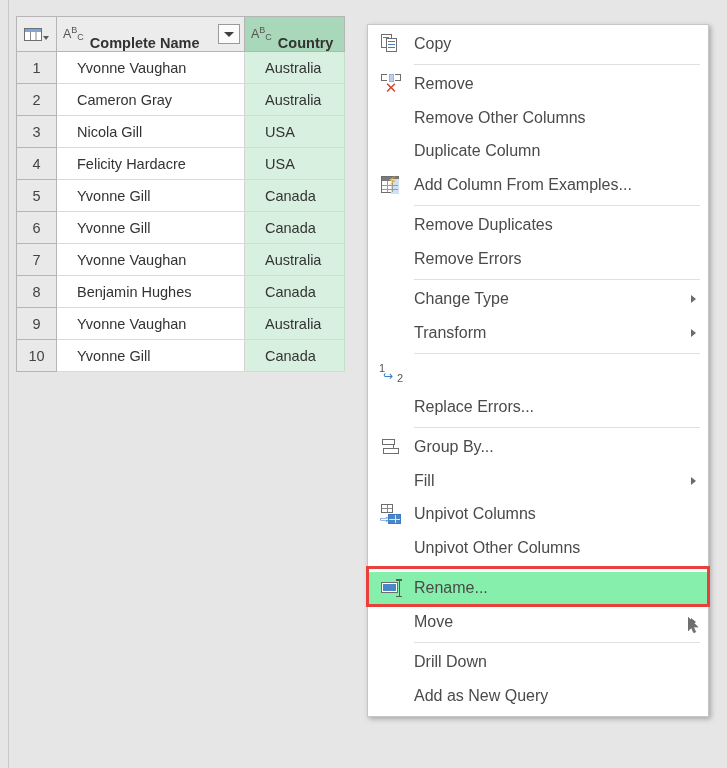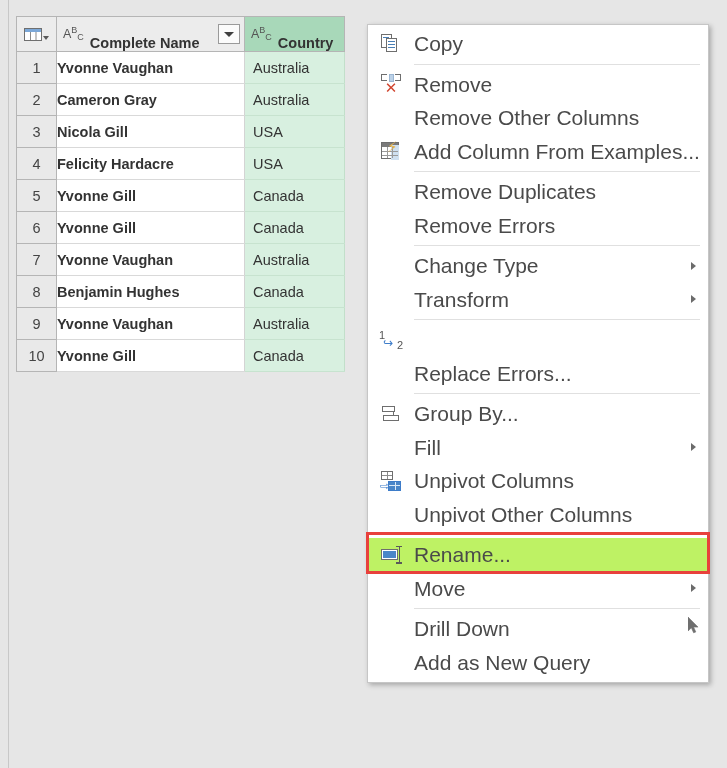--- a/index.html
+++ b/index.html
@@ -140,30 +140,29 @@
     background: #e9e9e9;
     color: #444;
     text-align: center;
     border-left: 1px solid #b5b5b5;
     border-right: 1px solid #b5b5b5;
     border-bottom: 1px solid #b5b5b5;
   }
   tbody tr:last-child td.idx { border-bottom: 1px solid #b5b5b5; }
   td.nm {
     background: #ffffff;
-    padding-left: 0;
+    padding-left: 20px;
     border-left: none;
     border-right: 1px solid #d4d4d4;
     border-bottom: 1px solid #d9d9d9;
     color: #333;
-    font-weight: bold;
   }
   td.ct {
     background: #d8f0e0;
-    padding-left: 8px;
+    padding-left: 20px;
     border-left: none;
     border-right: 1px solid #c2dfca;
     border-bottom: 1px solid #c7e3cf;
     color: #333;
   }
 
   
   .ctxmenu {
     position: absolute;
     left: 367px;
@@ -180,35 +179,35 @@
   .mi {
     display: flex;
     align-items: center;
     height: 33.5px;
     padding: 0 10px 0 0;
     box-sizing: border-box;
     position: relative;
     cursor: default;
   }
   .mi.hl {
-    background: #bef264;
+    background: #86efac;
   }
   .mi-icon {
     width: 46px;
     flex: none;
     display: flex;
     align-items: center;
     justify-content: center;
     height: 100%;
   }
   .mi-label {
     flex: 1;
     white-space: nowrap;
     color: #4a4a4a;
-    font-size: 21px;
+    font-size: 16px;
     line-height: 1;
   }
   .mi-arrow {
     width: 0; height: 0;
     border-top: 4.5px solid transparent;
     border-bottom: 4.5px solid transparent;
     border-left: 5.5px solid #6b6b6b;
     flex: none;
     margin-right: 2px;
   }
@@ -447,20 +446,24 @@
         </span>
       </span>
       <span class="mi-label">Remove</span>
     </div>
 
     <div class="mi">
       <span class="mi-icon"></span>
       <span class="mi-label">Remove Other Columns</span>
     </div>
 
+    <div class="mi">
+      <span class="mi-icon"></span>
+      <span class="mi-label">Duplicate Column</span>
+    </div>
 
     <div class="mi">
       <span class="mi-icon">
         <span class="ic ic-addcol">
           <span class="tbl">
             <span class="hb"></span>
             <span class="shade"></span>
             <span class="vl" style="left:5px;"></span>
             <span class="vl" style="left:10px;"></span>
             <span class="hl2" style="top:8px;"></span>

